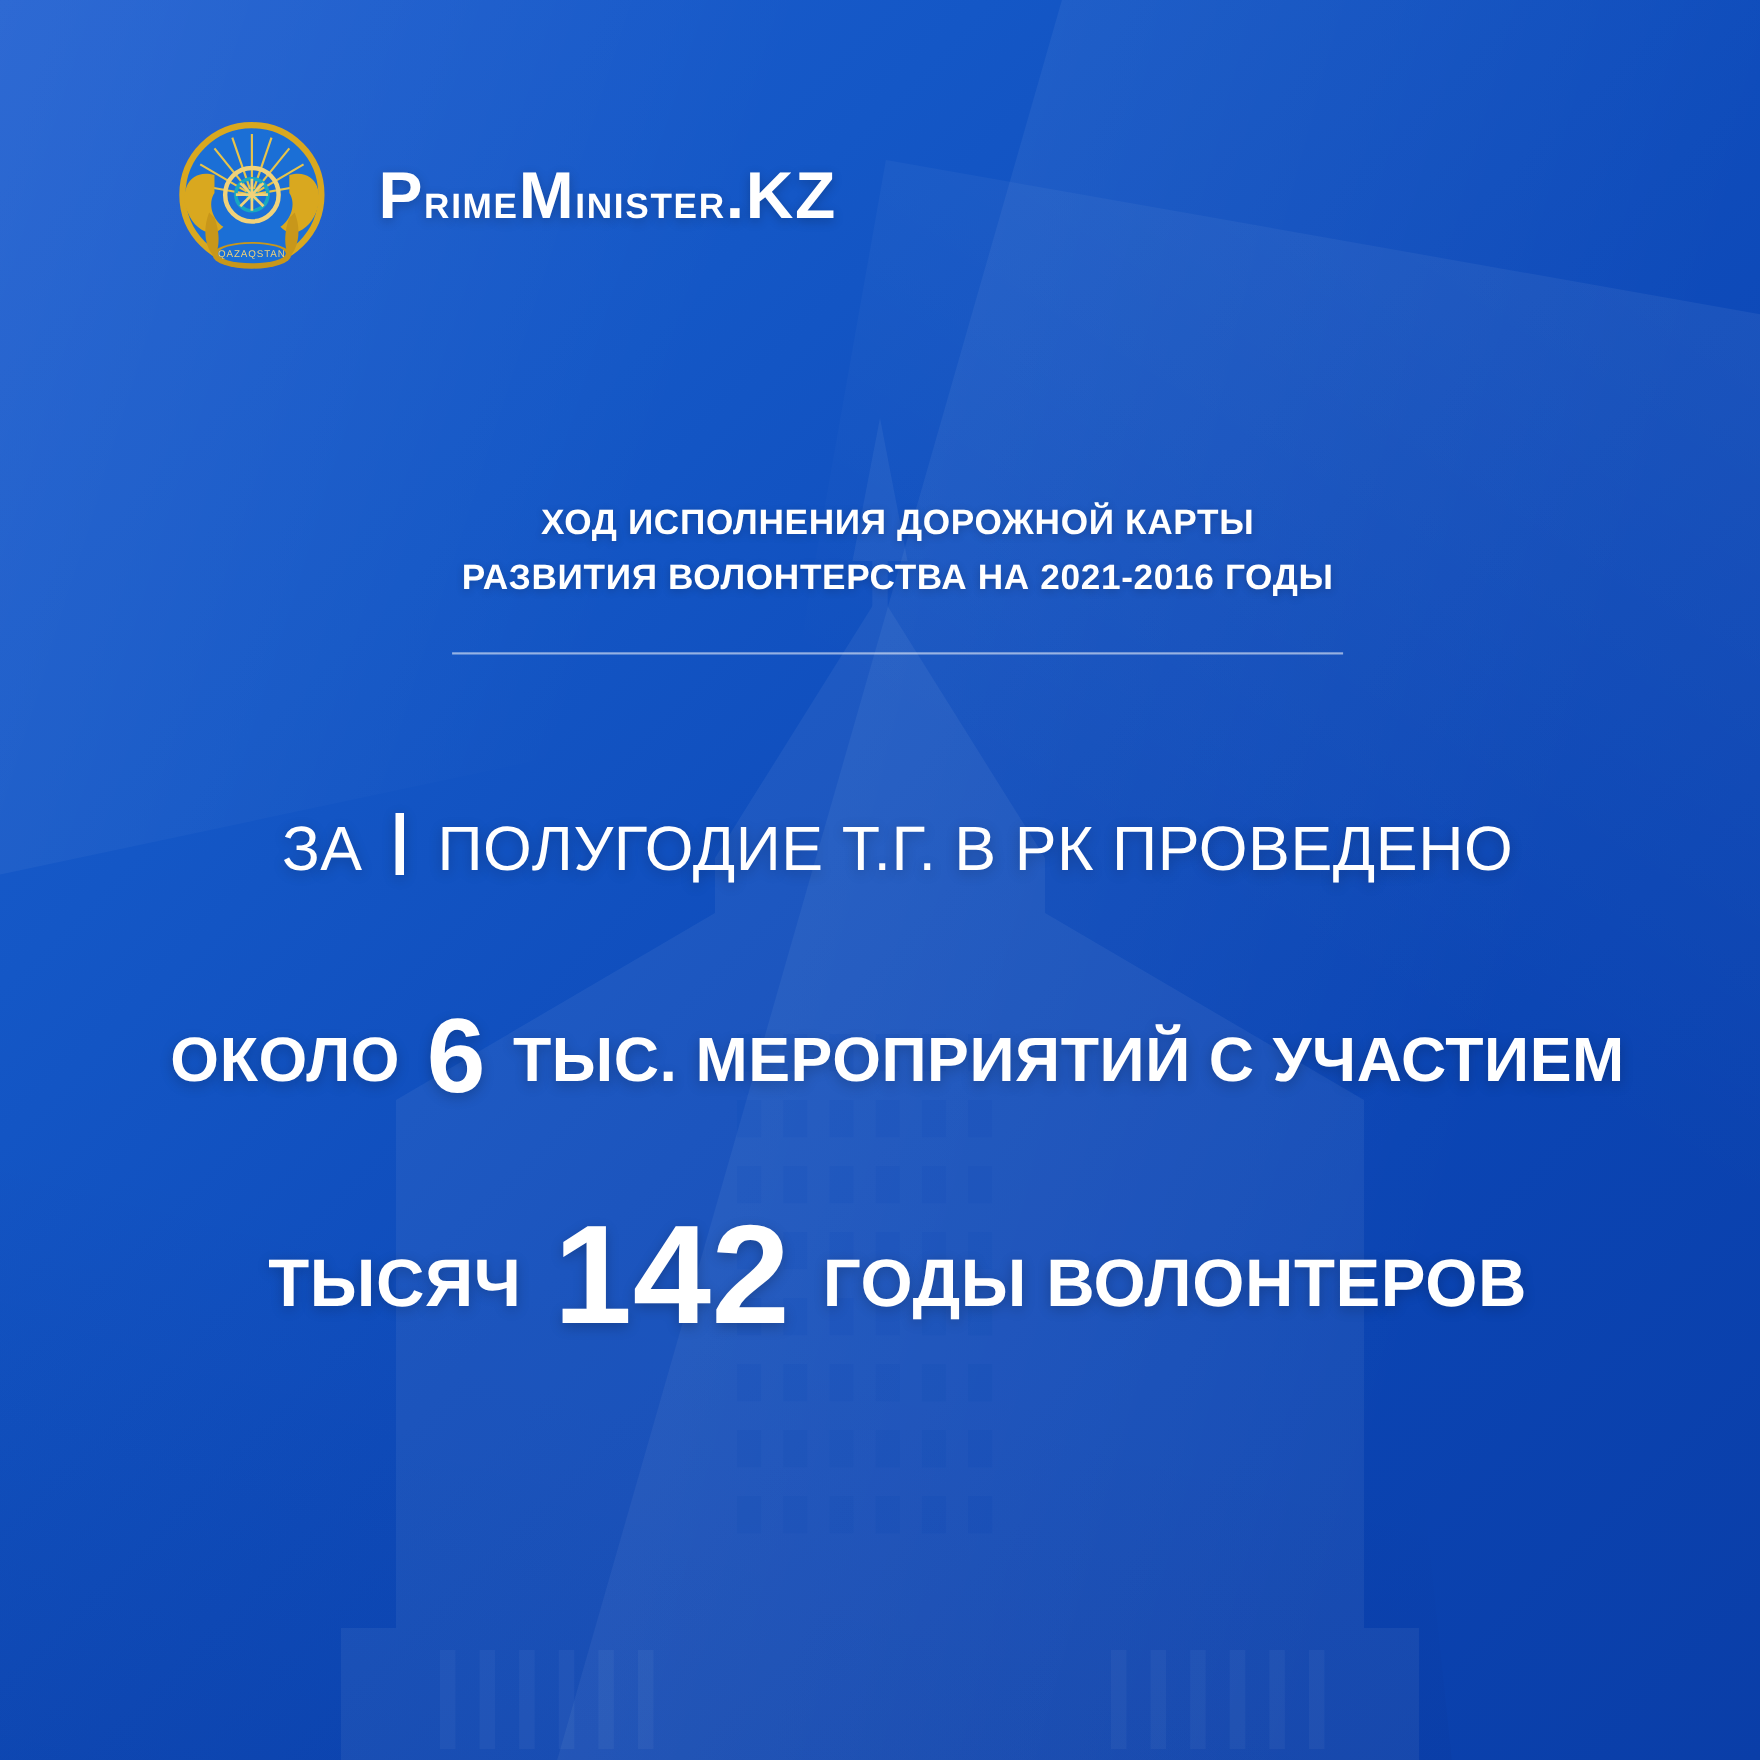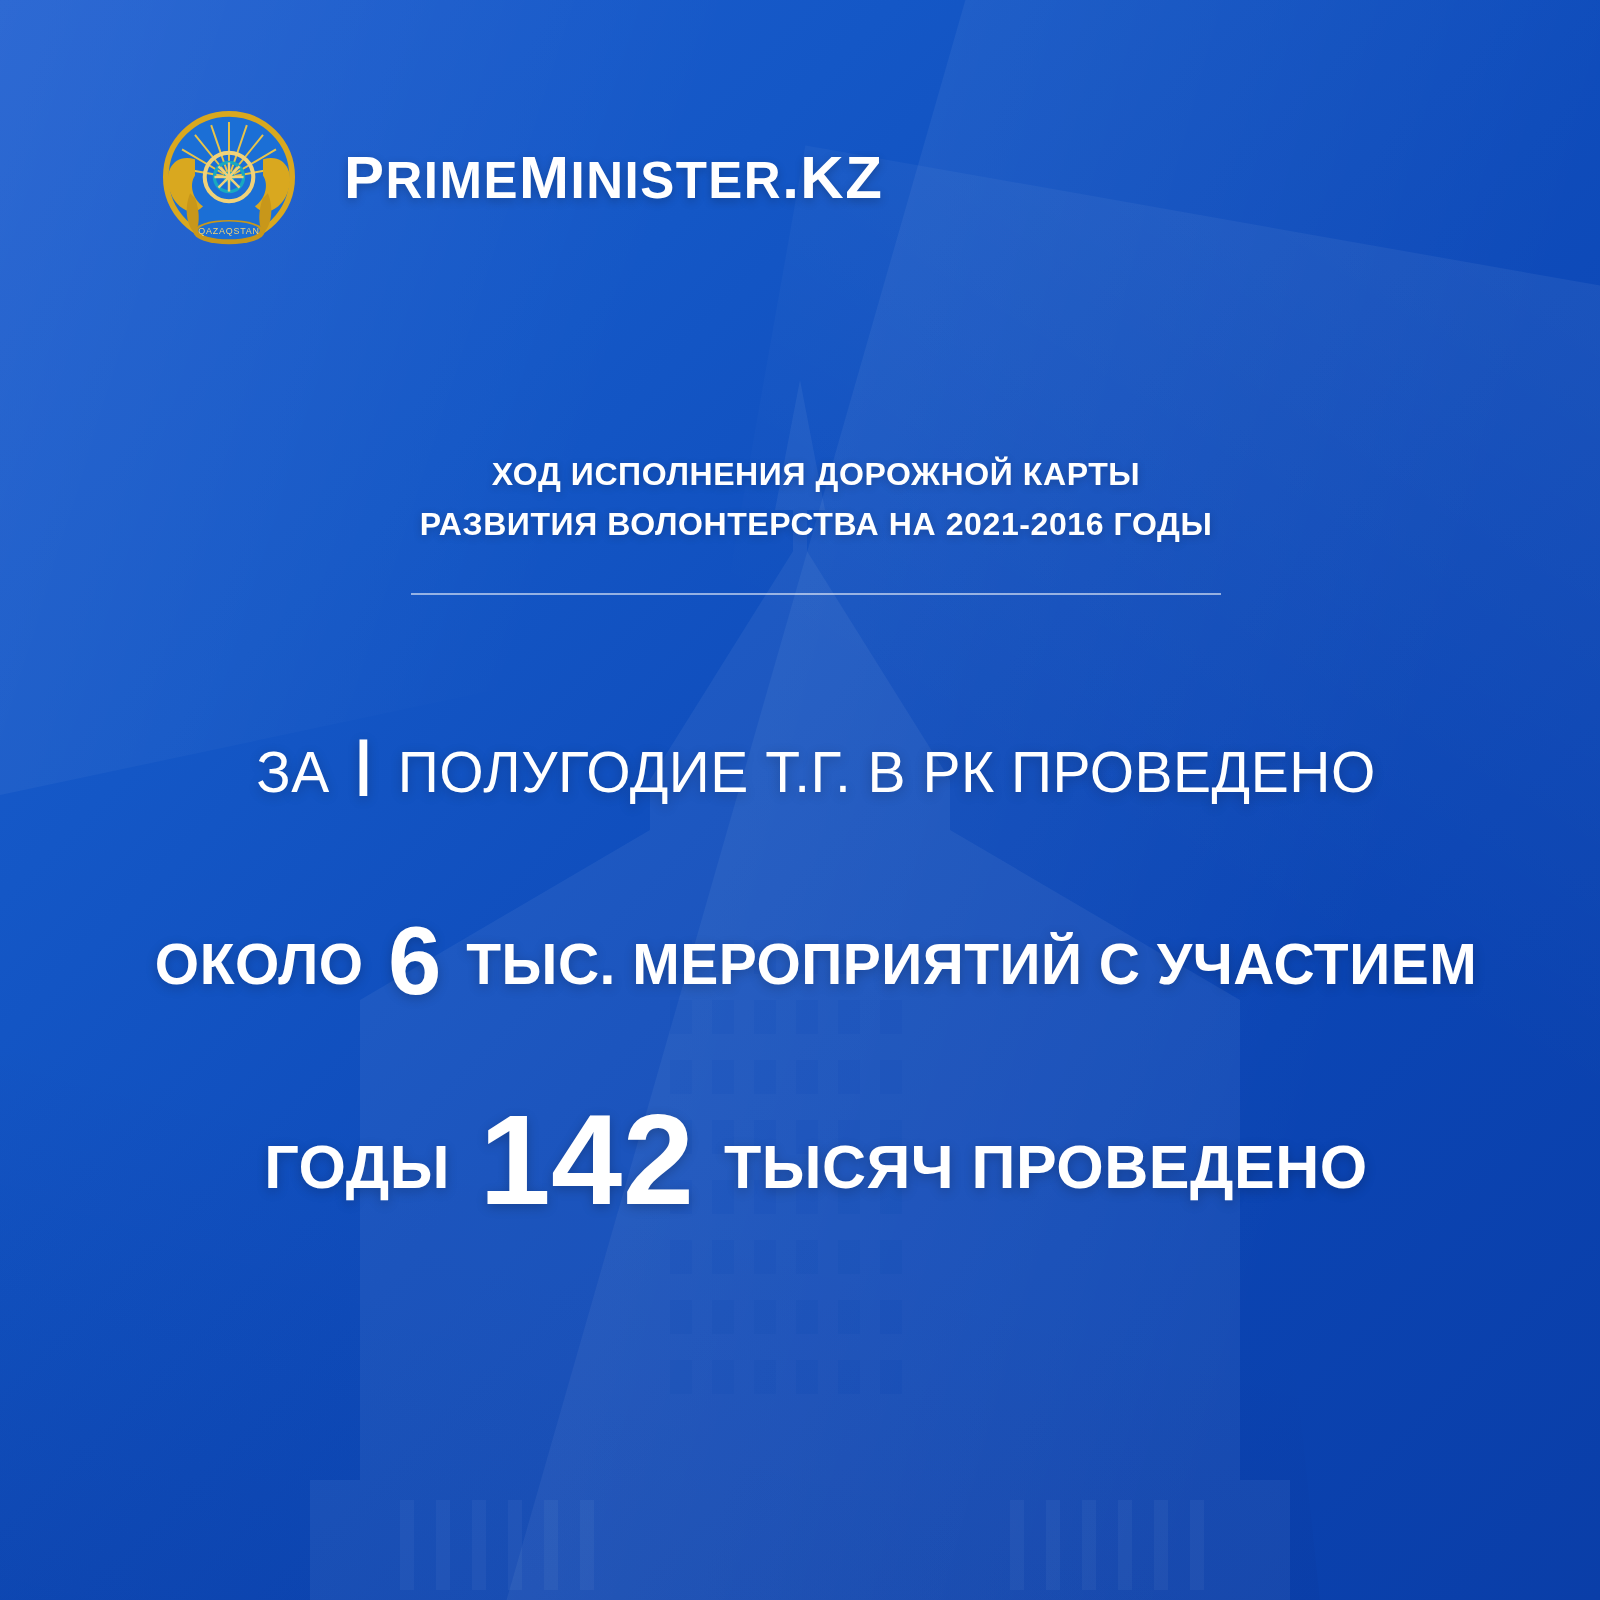--- a/index.html
+++ b/index.html
@@ -75,21 +75,21 @@
   }
   .brand {
     color: #ffffff;
     font-size: 60px;
     font-weight: bold;
     letter-spacing: 1.5px;
     text-shadow: 0 3px 10px rgba(0,0,0,0.22);
     white-space: nowrap;
   }
   .brand .small {
-    font-size: 51px;
+    font-size: 32px;
   }
 
   
   .content {
     position: absolute;
     top: 450px;
     left: 16px;
     width: 100%;
     text-align: center;
     color: #ffffff;
@@ -308,20 +308,20 @@
     <div class="line2">
       <span class="nowrap">
         <span>ОКОЛО</span>
         <span class="big">6</span>
         <span>ТЫС. МЕРОПРИЯТИЙ С УЧАСТИЕМ</span>
       </span>
     </div>
 
     <div class="line3">
       <span class="nowrap">
-        <span>ГОДЫ</span>
+        <span>ТЫСЯЧ</span>
         <span class="big">142</span>
-        <span>ТЫСЯЧ ПРОВЕДЕНО</span>
+        <span>ГОДЫ ВОЛОНТЕРОВ</span>
       </span>
     </div>
 
   </div>
 </div>
 
 </body></html>

